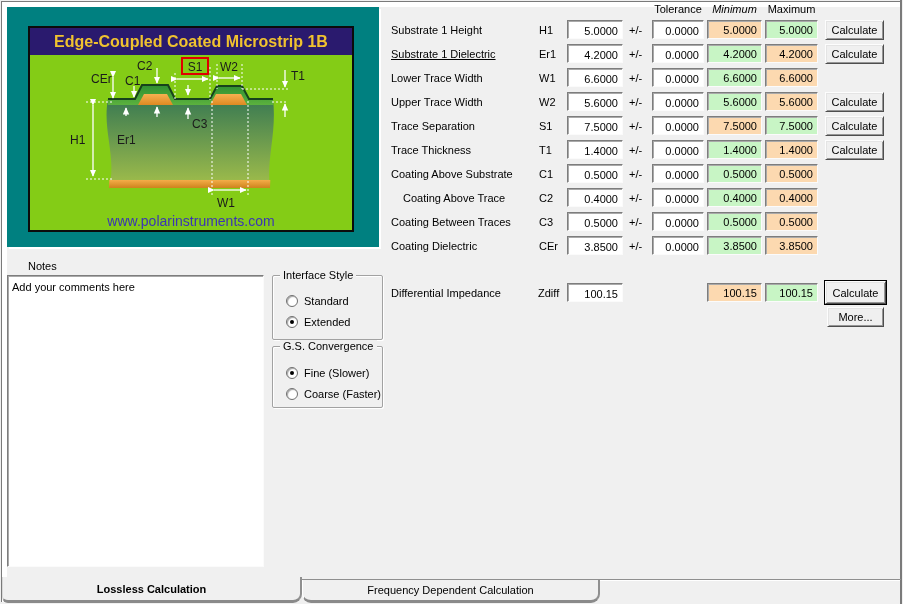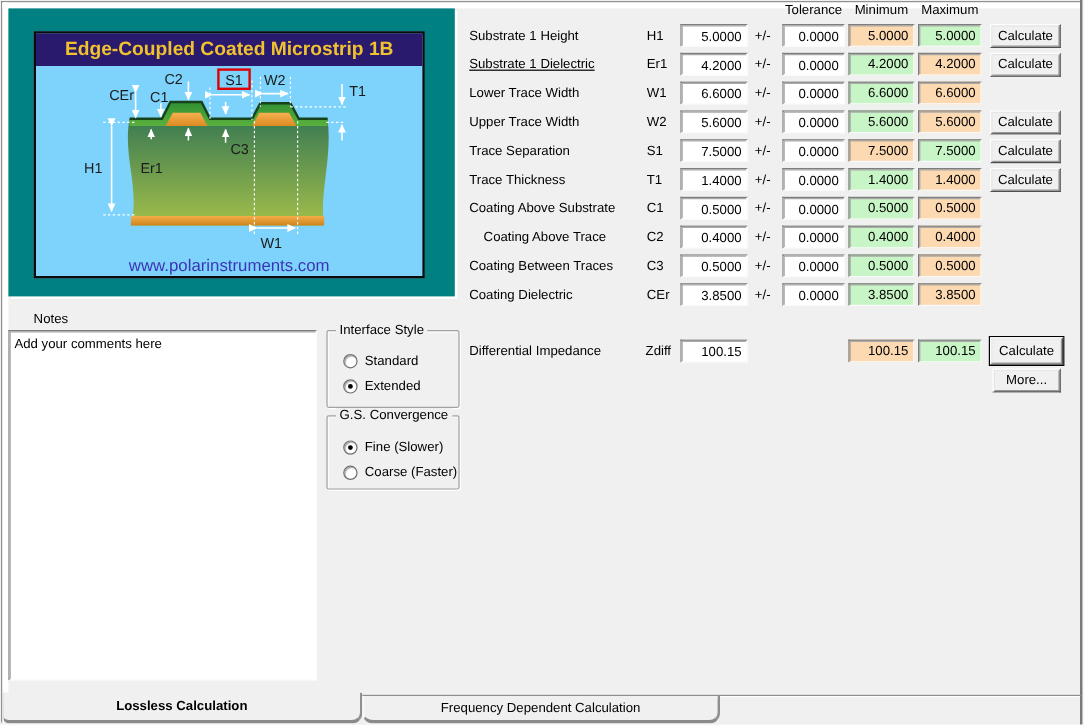--- a/index.html
+++ b/index.html
@@ -44,21 +44,21 @@
 
 <div id="app">
 
   <div class="frame" style="left:1px;top:1px;width:900px;height:1px;"></div>
   <div class="frame" style="left:1px;top:1px;width:1px;height:601px;"></div>
   <div class="frame" style="left:900px;top:0;width:2px;height:604px;"></div>
   <div class="framew" style="left:2px;top:2px;width:898px;height:5px;"></div>
   <div class="framew" style="left:2px;top:2px;width:5px;height:600px;"></div>
 
   <div class="abs" style="left:7px;top:7px;width:372px;height:240px;background:#008080;box-shadow:2px 2px 0 #fff;">
-    <div class="abs" style="left:21px;top:19px;width:326px;height:206px;border:2px solid #0b0b0b;background:#7dd3fc;">
+    <div class="abs" style="left:21px;top:19px;width:326px;height:206px;border:2px solid #0b0b0b;background:#84cc16;">
       <div class="abs" style="left:0;top:0;width:322px;height:27px;background:#2a1a6e;display:flex;align-items:center;justify-content:center;">
         <span style="color:#f0c22f;font-weight:bold;font-size:16px;">Edge-Coupled Coated Microstrip 1B</span>
       </div>
       <svg class="abs" style="left:0;top:27px;" width="322" height="175" viewBox="0 0 322 175">
         <defs>
           <linearGradient id="gSub" x1="0" y1="0" x2="0" y2="1">
             <stop offset="0" stop-color="#3a7a52"></stop>
               <stop offset="1" stop-color="#a3bf4a"></stop>
           </linearGradient>
           <linearGradient id="gOr" x1="0" y1="0" x2="0" y2="1">
@@ -124,21 +124,21 @@
           <text x="87" y="89">Er1</text>
           <text x="162" y="73">C3</text>
           <text x="196" y="152" text-anchor="middle">W1</text>
         </g>
         <text x="161" y="171" text-anchor="middle" fill="#3b35b5" font-size="14" font-family="Liberation Sans, sans-serif">www.polarinstruments.com</text>
       </svg>
     </div>
   </div>
 
   <div class="lbl" style="left:652px;top:3px;width:52px;text-align:center;">Tolerance</div>
-  <div class="lbl" style="left:707px;top:3px;width:55px;text-align:center;">Minimum</div>
+  <div class="lbl" style="left:707px;top:3px;width:55px;text-align:center;font-style:italic;">Minimum</div>
   <div class="lbl" style="left:765px;top:3px;width:53px;text-align:center;">Maximum</div>
 
   <div id="form-rows">
       <div class="lbl" style="left: 391px; top: 24px;">Substrate 1 Height</div>
       <div class="lbl" style="left: 539px; top: 24px;">H1</div>
       <input class="sunken" value="5.0000" style="left: 567px; top: 20px; width: 56px;">
       <div class="lbl" style="left: 629px; top: 24px;">+/-</div>
       <input class="sunken" value="0.0000" style="left: 652px; top: 20px; width: 52px;">
       <div class="sunken" style="left: 707px; top: 20px; width: 55px; background: rgb(252, 217, 176);">5.0000</div>
       <div class="sunken" style="left: 765px; top: 20px; width: 53px; background: rgb(200, 245, 197);">5.0000</div>

